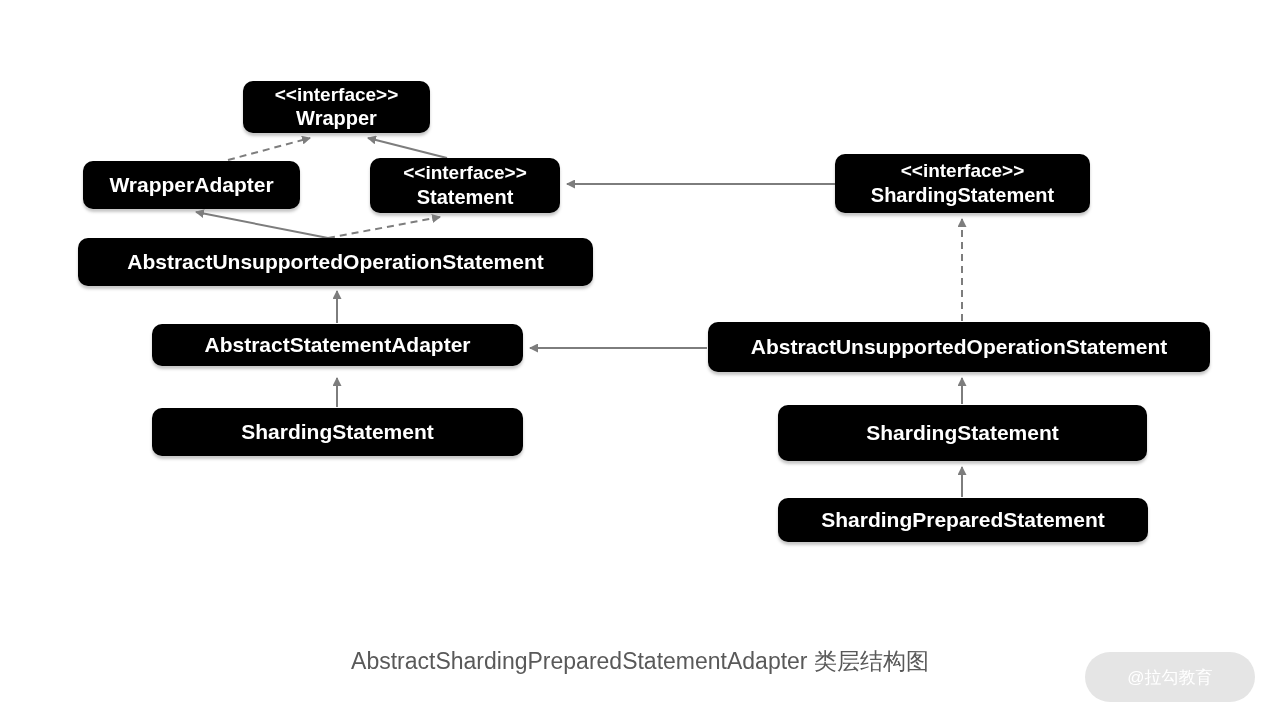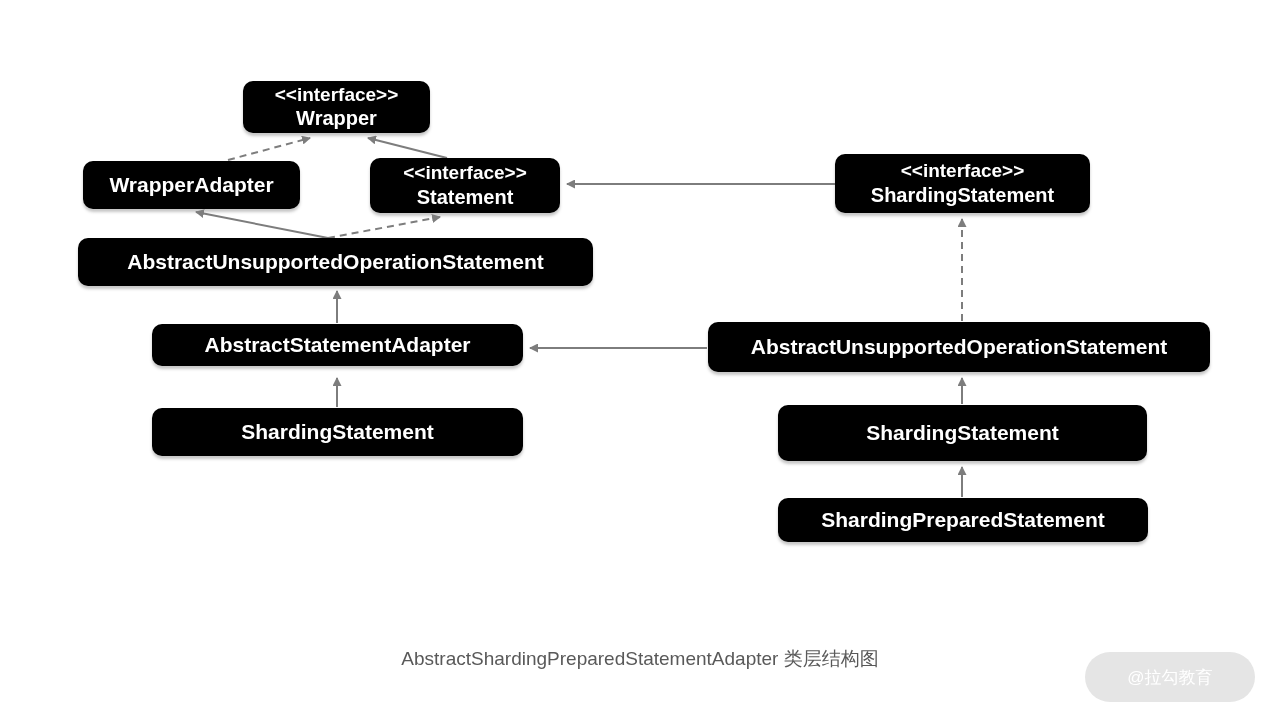--- a/index.html
+++ b/index.html
@@ -44,21 +44,21 @@
   #n-preoared-statement           { left:835px; top:154px; width:255px; height:59px; }
   #n-abs-unsupported-right        { left:708px; top:322px; width:502px; height:50px; }
   #n-sharding-statement-right     { left:778px; top:405px; width:369px; height:56px; }
   #n-sharding-prepared-statement  { left:778px; top:498px; width:370px; height:44px; }
 
   .caption {
     position: absolute;
     left: 0; top: 646px; width: 1280px;
     text-align: center;
     color: #595959;
-    font-size: 19px;
+    font-size: 23px;
     font-weight: normal;
   }
   .watermark {
     position: absolute;
     left: 1085px; top: 652px;
     width: 170px; height: 50px;
     background: #e5e5e5;
     border-radius: 25px;
     color: #ffffff;
     font-size: 17px;

